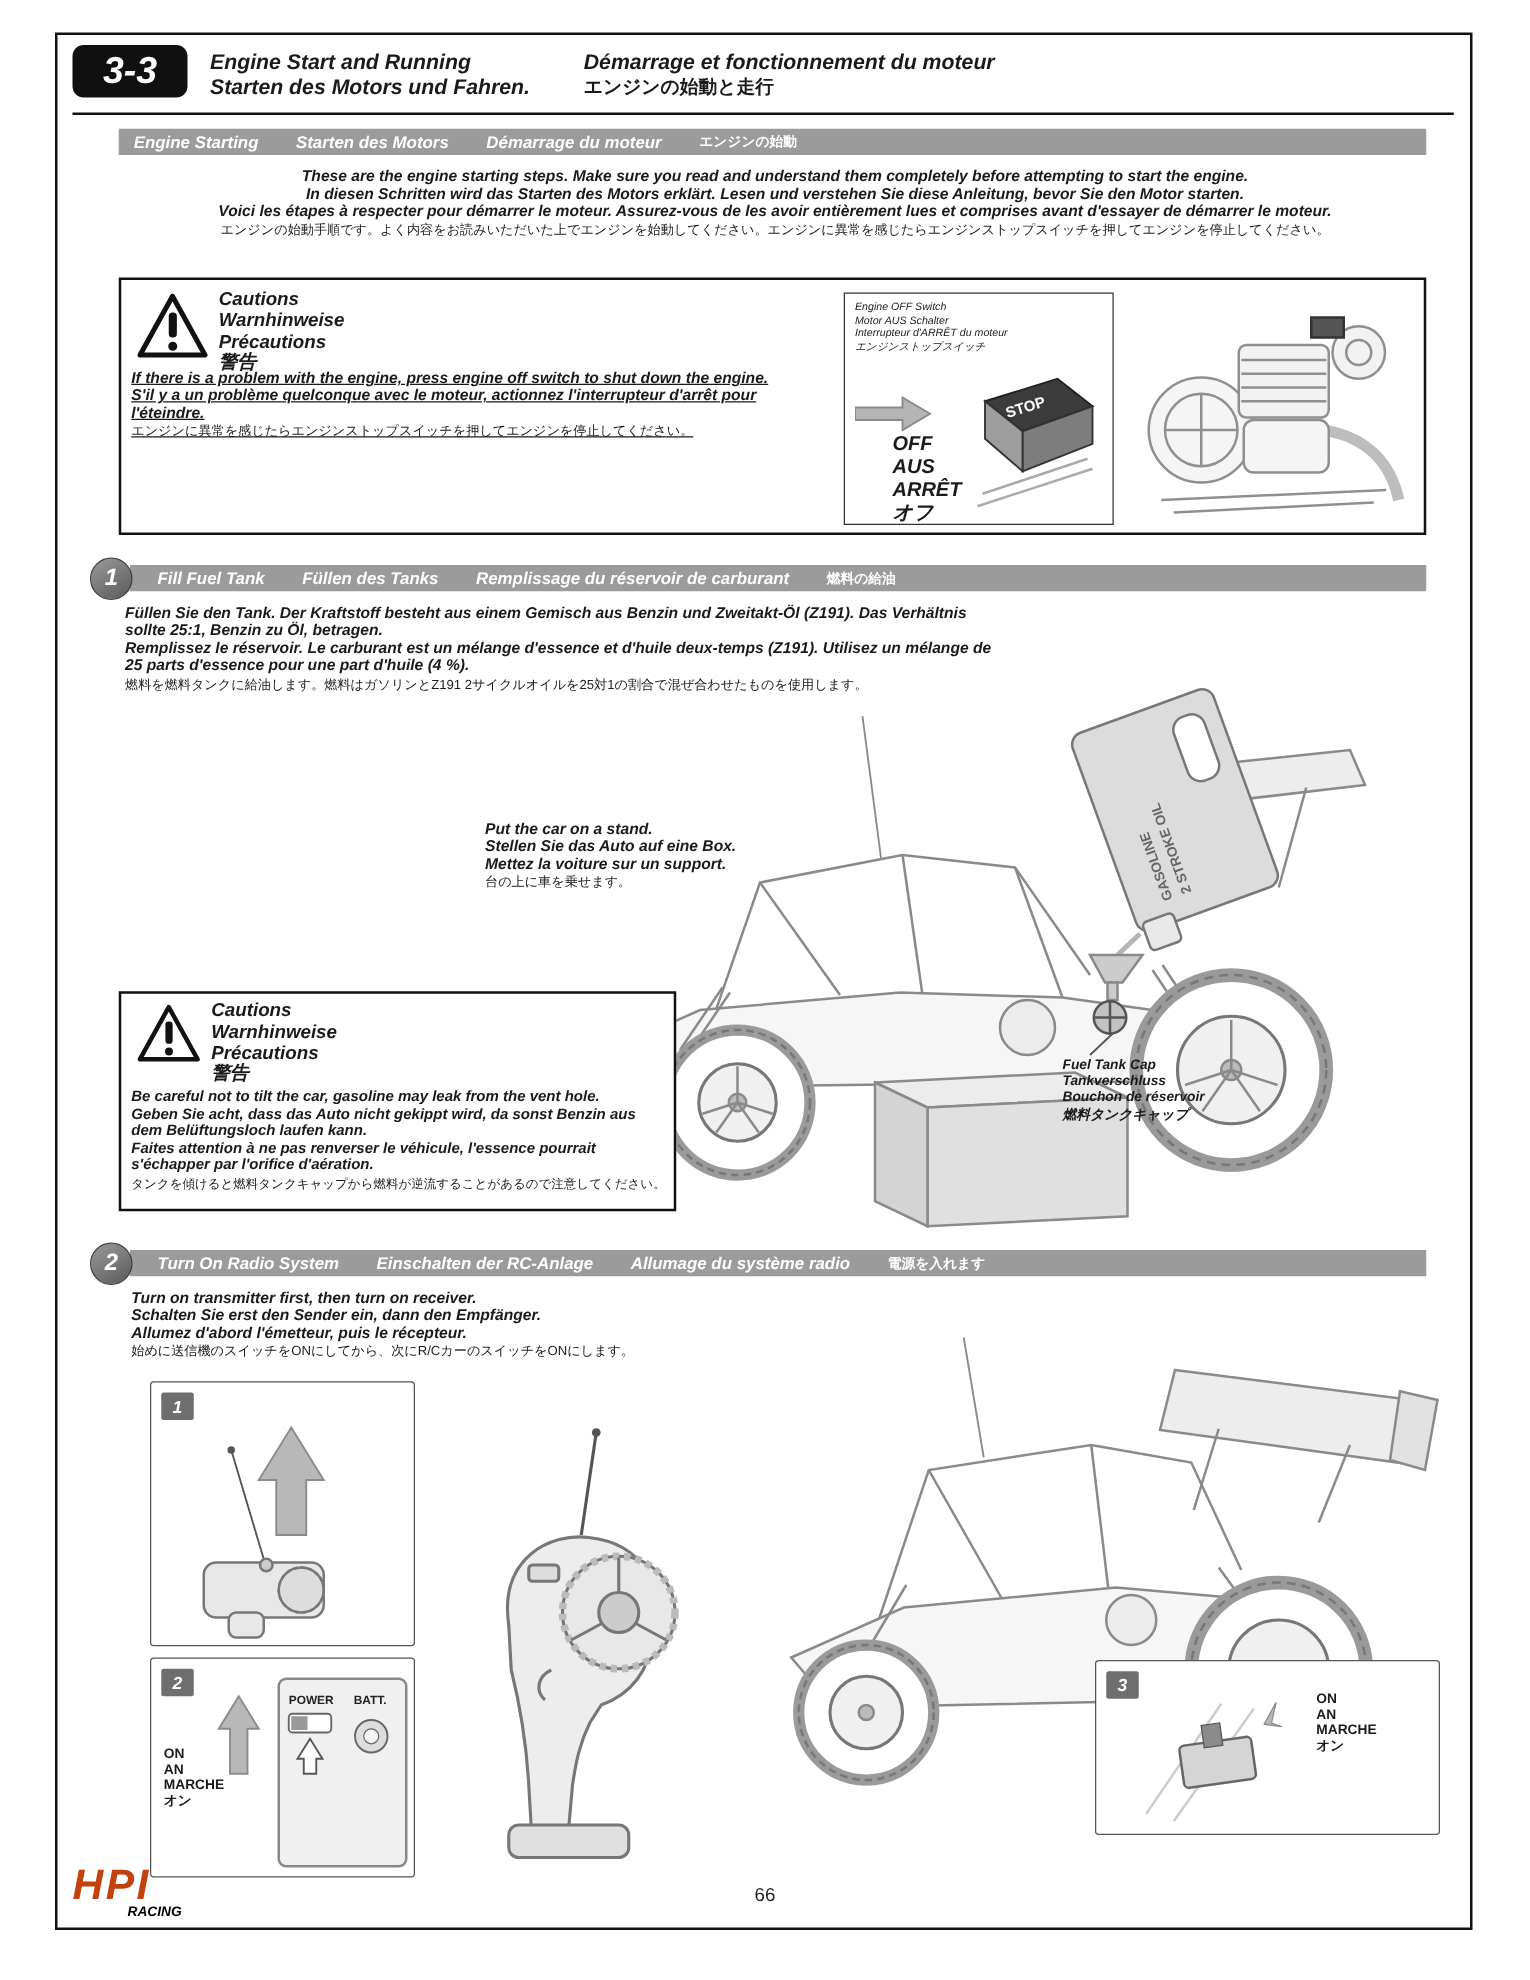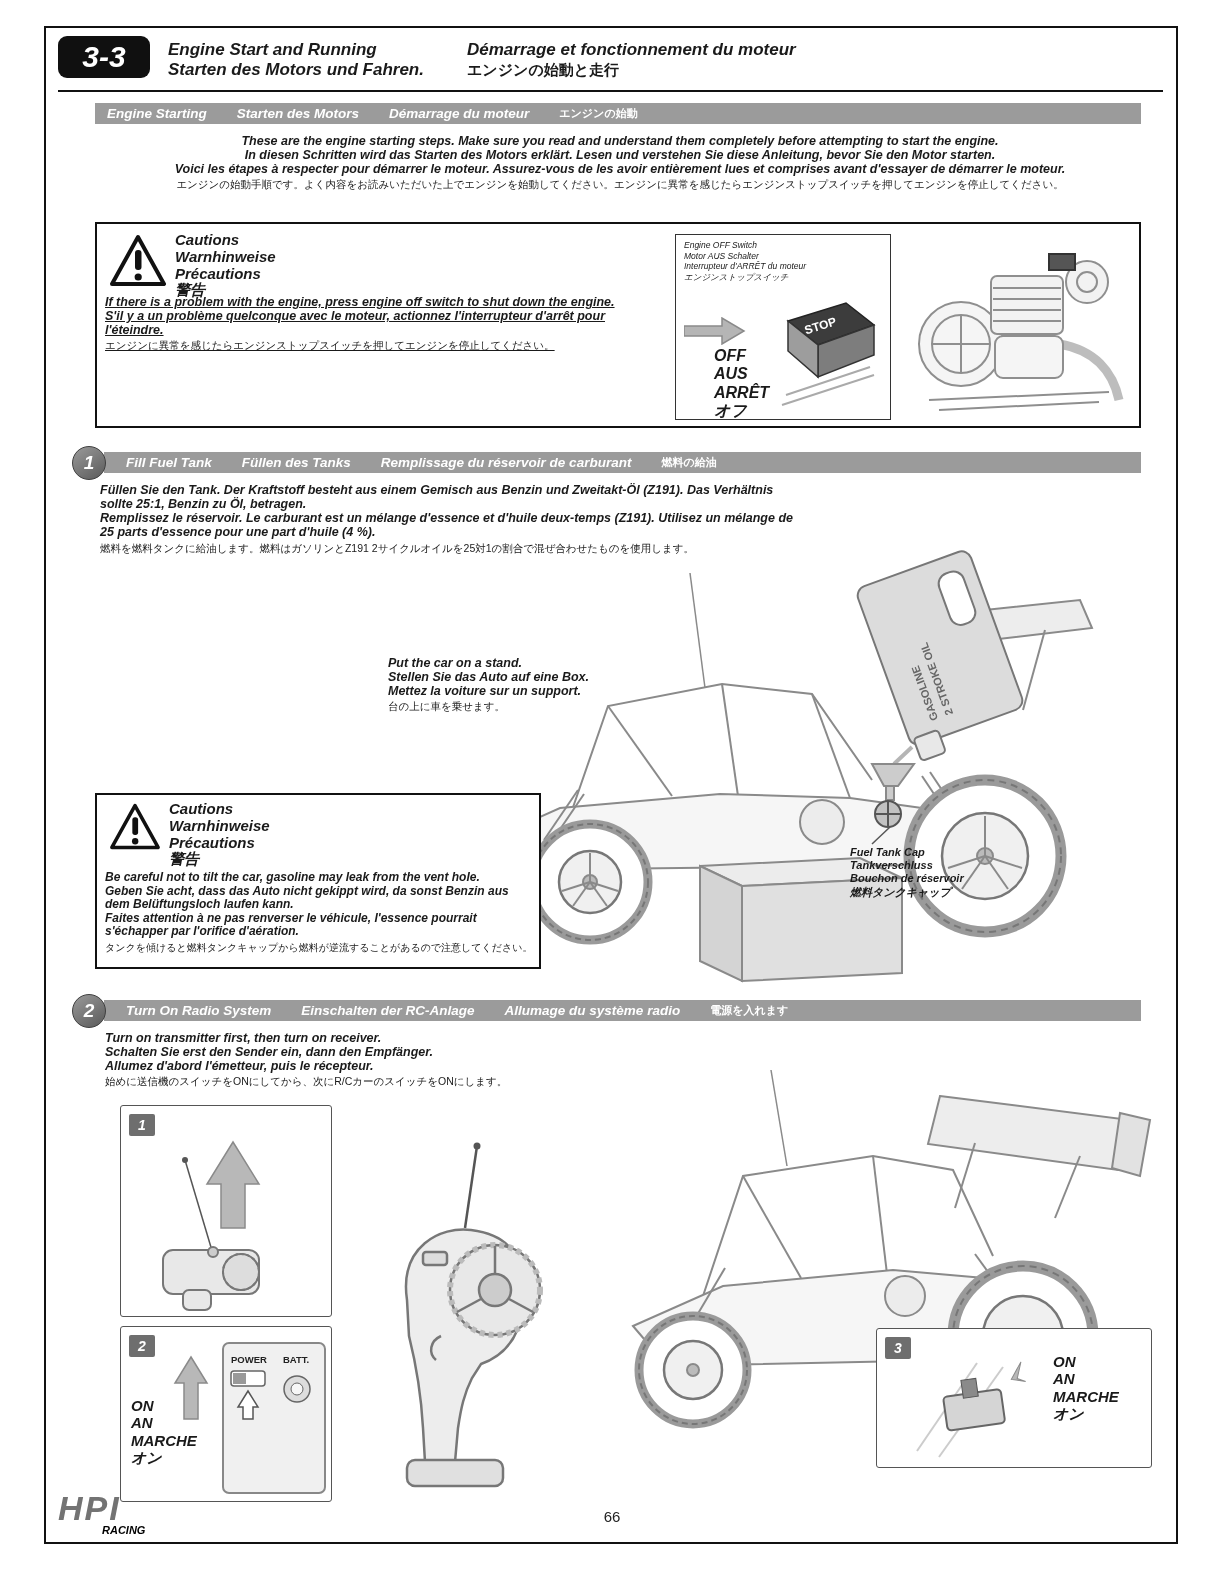--- a/index.html
+++ b/index.html
@@ -19,33 +19,33 @@
   .bar { background:#9b9b9b; color:#fff; display:flex; align-items:center; padding-left:12px; }
   .bar .seg { font-weight:bold; font-style:italic; font-size:13.5px; margin-right:30px; white-space:nowrap; }
   .bar .seg-ja { font-weight:bold; font-style:normal; font-size:11px; }
 
   .body-en,.body-de,.body-fr { font-size:12.5px; font-weight:bold; font-style:italic; line-height:1.13; }
   .body-ja { font-size:10.5px; line-height:1.3; margin-top:2px; }
 
   .caut-head { font-size:15px; font-weight:bold; font-style:italic; line-height:1.12; }
   .sw-label  { font-size:8.5px; font-style:italic; line-height:1.25; }
   .off-txt   { font-size:16px; font-weight:bold; font-style:italic; line-height:1.15; }
-  .on-txt    { font-size:15px; font-weight:bold; font-style:italic; line-height:1.15; }
+  .on-txt    { font-size:11px; font-weight:bold; line-height:1.15; }
   .cap-label { font-size:11px; font-weight:bold; font-style:italic; line-height:1.2; }
 
   .stepcircle { width:34px; height:34px; border-radius:50%;
                 background:linear-gradient(145deg,#9a9a9a,#5a5a5a); color:#fff;
                 border:1px solid #3e3e3e; display:flex; align-items:center; justify-content:center;
                 font-weight:bold; font-style:italic; font-size:19px; z-index:3; }
   .boxed { border:1.5px solid #555; border-radius:3px; background:#fff; }
   .tab { width:26px; height:22px; background:#6e6e6e; color:#fff; border-radius:2px;
          display:flex; align-items:center; justify-content:center;
          font-weight:bold; font-style:italic; font-size:14px; }
 
-  .logo-top { font-size:34px; font-weight:900; font-style:italic; letter-spacing:2px; color:#737373; line-height:0.95; }
+  .logo-top { font-size:34px; font-weight:900; font-style:italic; letter-spacing:2px; color:#c2410c; line-height:0.95; }
   .logo-bottom { font-size:11px; font-weight:bold; font-style:italic; color:#000; margin-left:44px; }
   .pagenum { font-size:15px; color:#222; text-align:center; }
 </style>
 </head>
 <body>
 
 <div class="page">
 
   <div class="abs frame" style="left:44px; top:26px; width:1134px; height:1518px;"></div>
 

